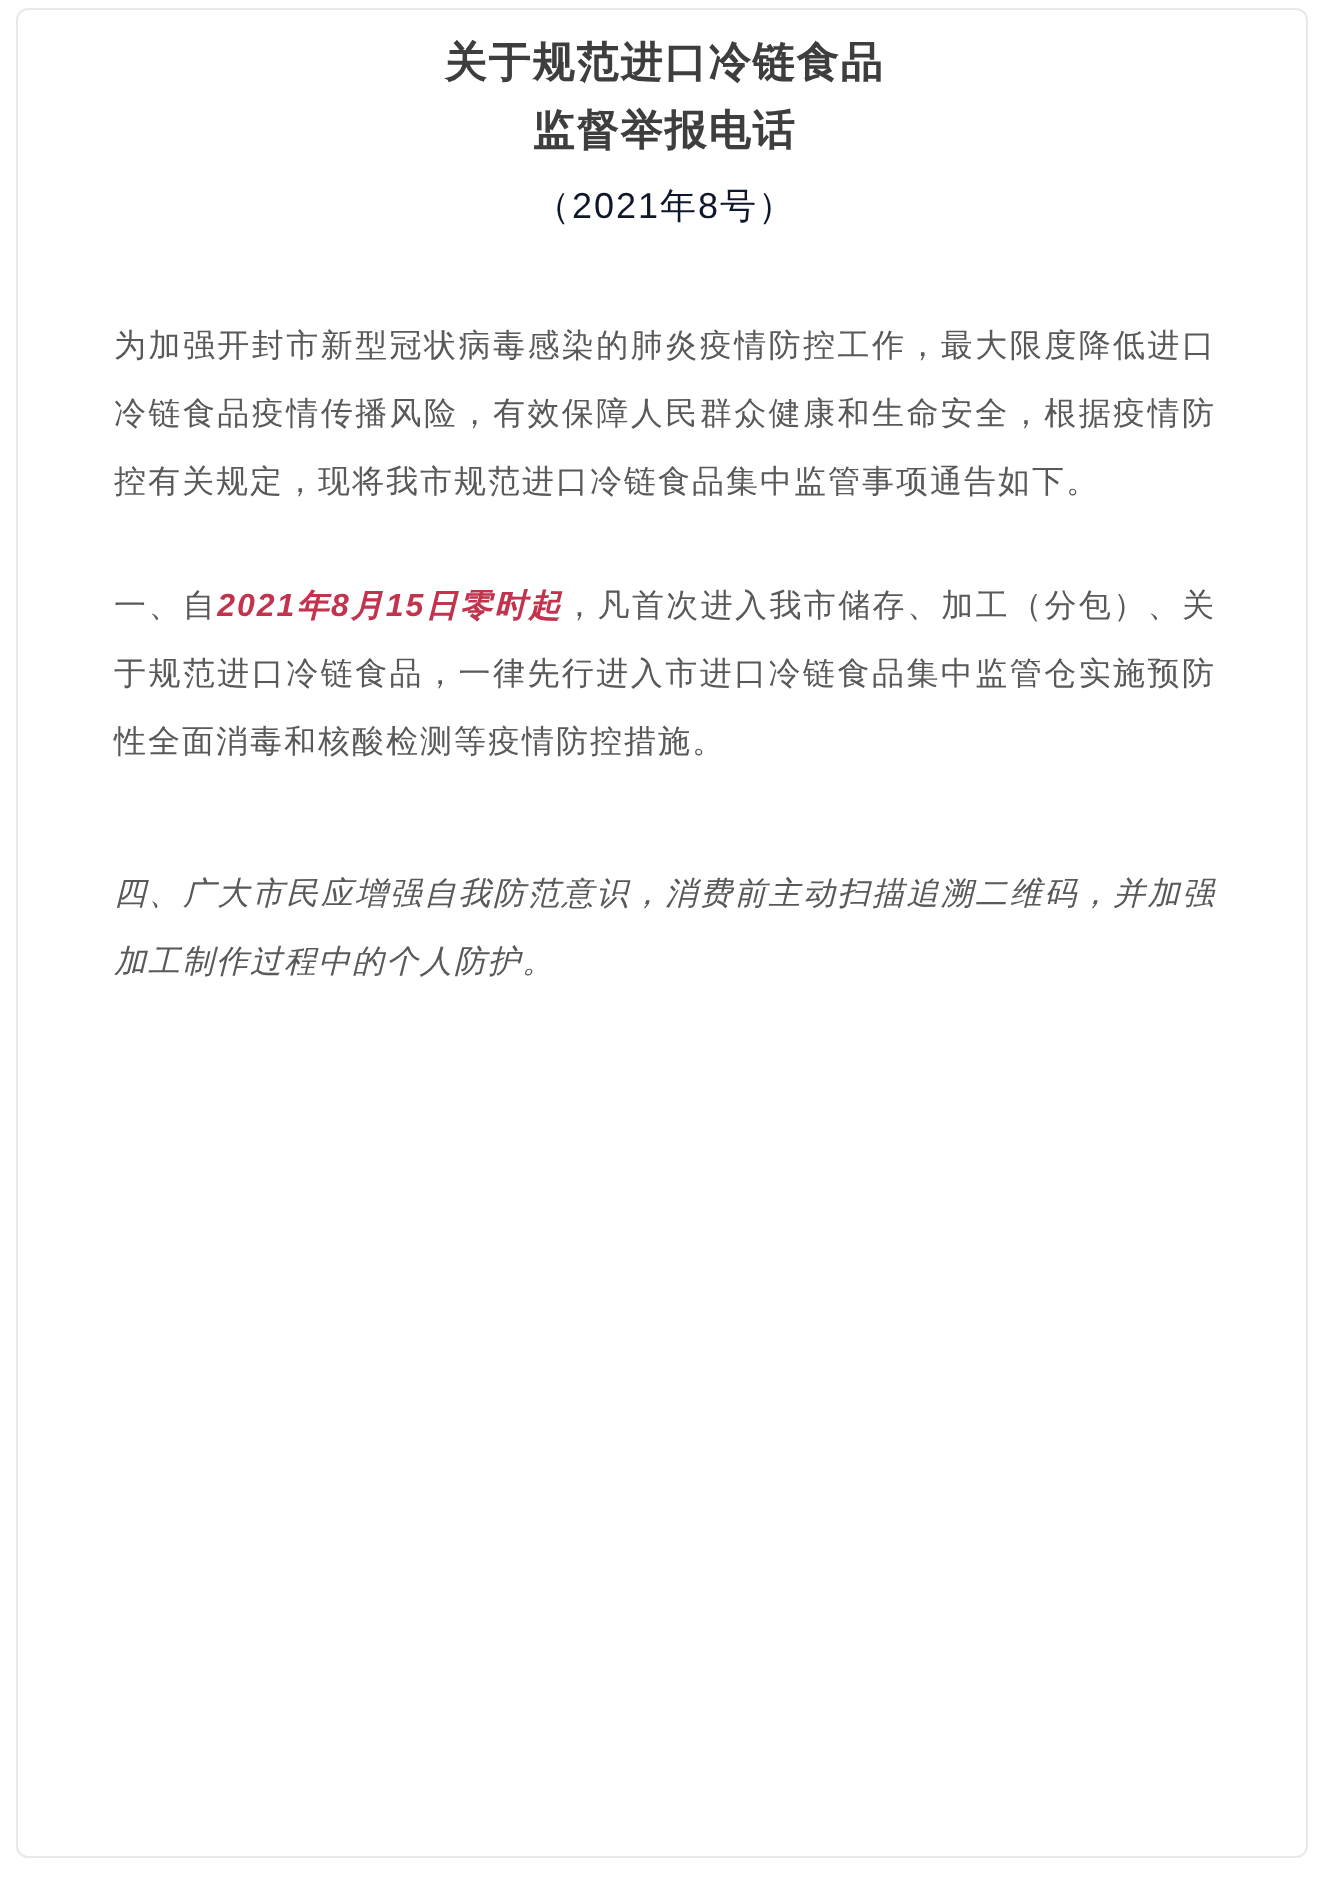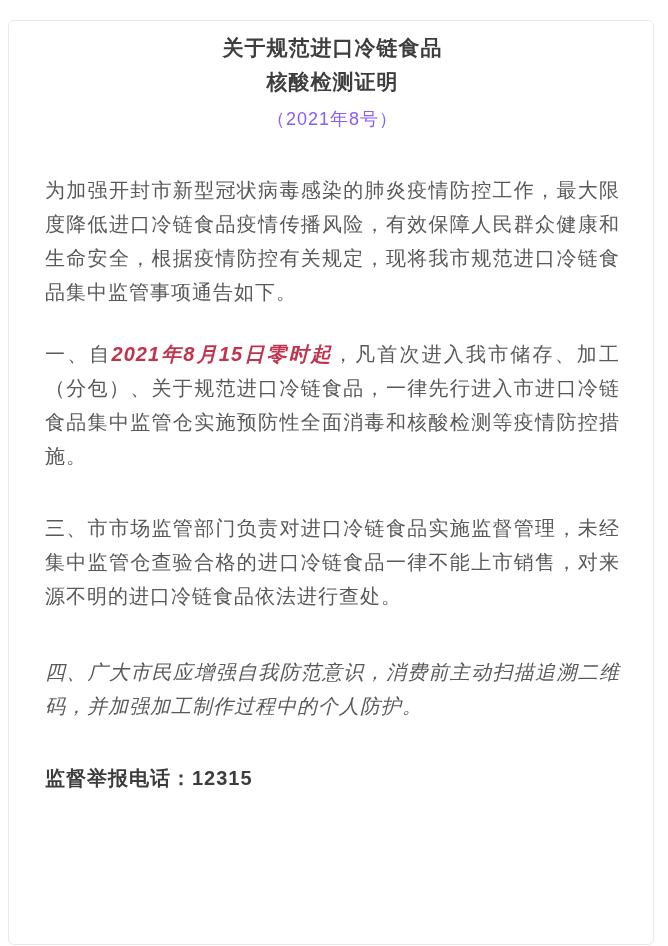--- a/index.html
+++ b/index.html
@@ -11,52 +11,52 @@
   .page {
     width: 668px;
     height: 946px;
     background: #ffffff;
     position: relative;
     overflow: hidden;
   }
   .card {
     position: absolute;
     left: 8px;
-    top: 20px;
+    top: 4px;
     width: 646px;
     height: 925px;
     background: #ffffff;
     border: 1px solid #e8e8e8;
     border-radius: 6px;
     box-sizing: border-box;
     padding: 10px 33px 0 36px;
   }
   .title {
     text-align: center;
     font-size: 21px;
     font-weight: bold;
     color: #3e3e3e;
     line-height: 34px;
     letter-spacing: 1px;
   }
   .subtitle {
     text-align: center;
     font-size: 18px;
-    color: #8b5cf6;
+    color: #0f172a;
     line-height: 28px;
     margin-top: 6px;
     letter-spacing: 1px;
   }
   .para {
-    font-size: 20px;
+    font-size: 16px;
     line-height: 34px;
     color: #595959;
     letter-spacing: 1px;
     text-align: justify;
-    margin: 0;
+    margin: 12px;
   }
   .intro   { margin-top: 40px; }
   .item1   { margin-top: 28px; }
   .item2   { margin-top: 40px; }
   .item3   { margin-top: 38px; }
   .item4   { margin-top: 42px; font-style: italic; }
   .highlight {
     color: #c2334d;
     font-weight: bold;
     font-style: italic;
@@ -69,30 +69,28 @@
   }
 </style>
 </head>
 <body>
 
 <div class="page">
   <div class="card">
 
     <div class="title">
       <div>关于规范进口冷链食品</div>
-      <div>核酸检测证明</div>
+      <div>监督举报电话</div>
     </div>
 
     <div class="subtitle">（2021年8号）</div>
 
     <p class="para intro">为加强开封市新型冠状病毒感染的肺炎疫情防控工作，最大限度降低进口冷链食品疫情传播风险，有效保障人民群众健康和生命安全，根据疫情防控有关规定，现将我市规范进口冷链食品集中监管事项通告如下。</p>
 
     <p class="para item1"><span>一、自</span><span class="highlight">2021年8月15日零时起</span><span>，凡首次进入我市储存、加工（分包）、关于规范进口冷链食品，一律先行进入市进口冷链食品集中监管仓实施预防性全面消毒和核酸检测等疫情防控措施。</span></p>
 
 
-    <p class="para item3">三、市市场监管部门负责对进口冷链食品实施监督管理，未经集中监管仓查验合格的进口冷链食品一律不能上市销售，对来源不明的进口冷链食品依法进行查处。</p>
 
     <p class="para item4">四、广大市民应增强自我防范意识，消费前主动扫描追溯二维码，并加强加工制作过程中的个人防护。</p>
 
-    <p class="para hotline">监督举报电话：12315</p>
 
   </div>
 </div>
 
 </body></html>

